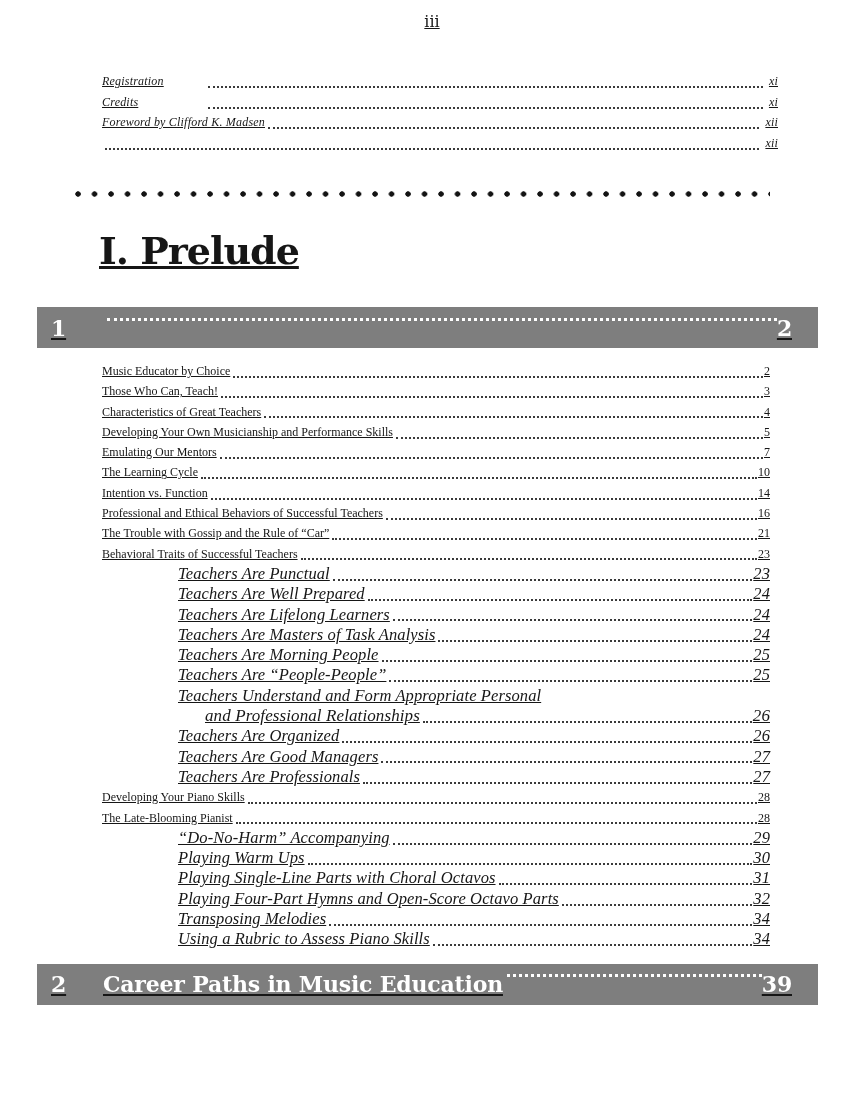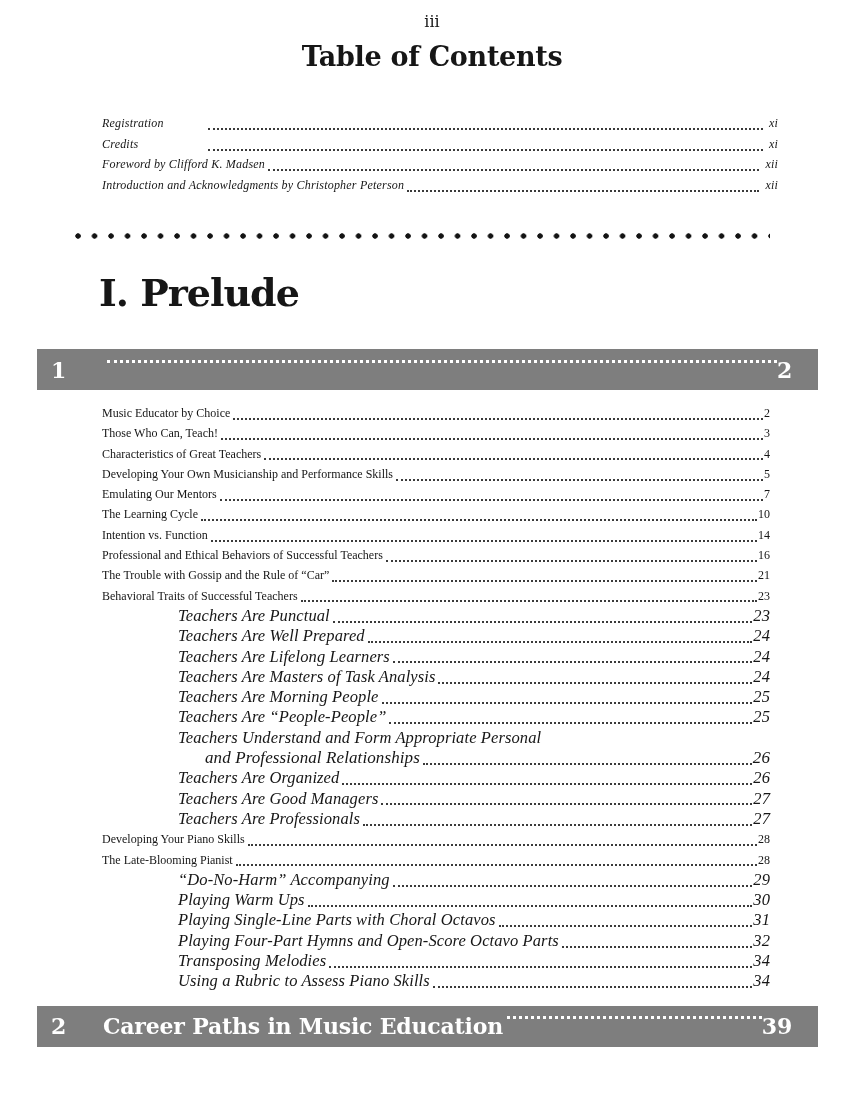--- a/index.html
+++ b/index.html
@@ -103,25 +103,24 @@
   .entries {
     margin: 13px 0 0 102px;
     width: 668px;
   }
   .entries .lvl1 { padding-left: 76px; font-style: italic; font-size: 16.5px; letter-spacing: 0.1px; text-align: right; }
   .entries .lvl2 { padding-left: 103px; font-style: italic; font-size: 17px; letter-spacing: 0.1px; }
 </style>
 </head>
 <body>
 
-<div class="page" style="color: rgb(22, 22, 22);">
+<div class="page" style="color: rgb(22, 22, 22); text-decoration: underline;">
 
   <div class="folio">iii</div>
 
-  <h1 class="toc-heading">Table of Contents</h1>
 
   <div class="front-matter" id="front-matter">
   <div class="toc-row">
     <span class="t">Registration</span>
     <span class="leader"></span>
     <span class="p">xi</span>
   </div>
 
   <div class="toc-row">
     <span class="t">Credits</span>
@@ -129,21 +128,20 @@
     <span class="p">xi</span>
   </div>
 
   <div class="toc-row">
     <span class="t">Foreword by Clifford K. Madsen</span>
     <span class="leader"></span>
     <span class="p">xii</span>
   </div>
 
   <div class="toc-row">
-    <span class="t">Introduction and Acknowledgments by Christopher Peterson</span>
     <span class="leader"></span>
     <span class="p">xii</span>
   </div>
 </div>
 
   <div class="divider"></div>
 
   <h2 class="part-heading">I. Prelude</h2>
 
   <div class="banner banner-1">

